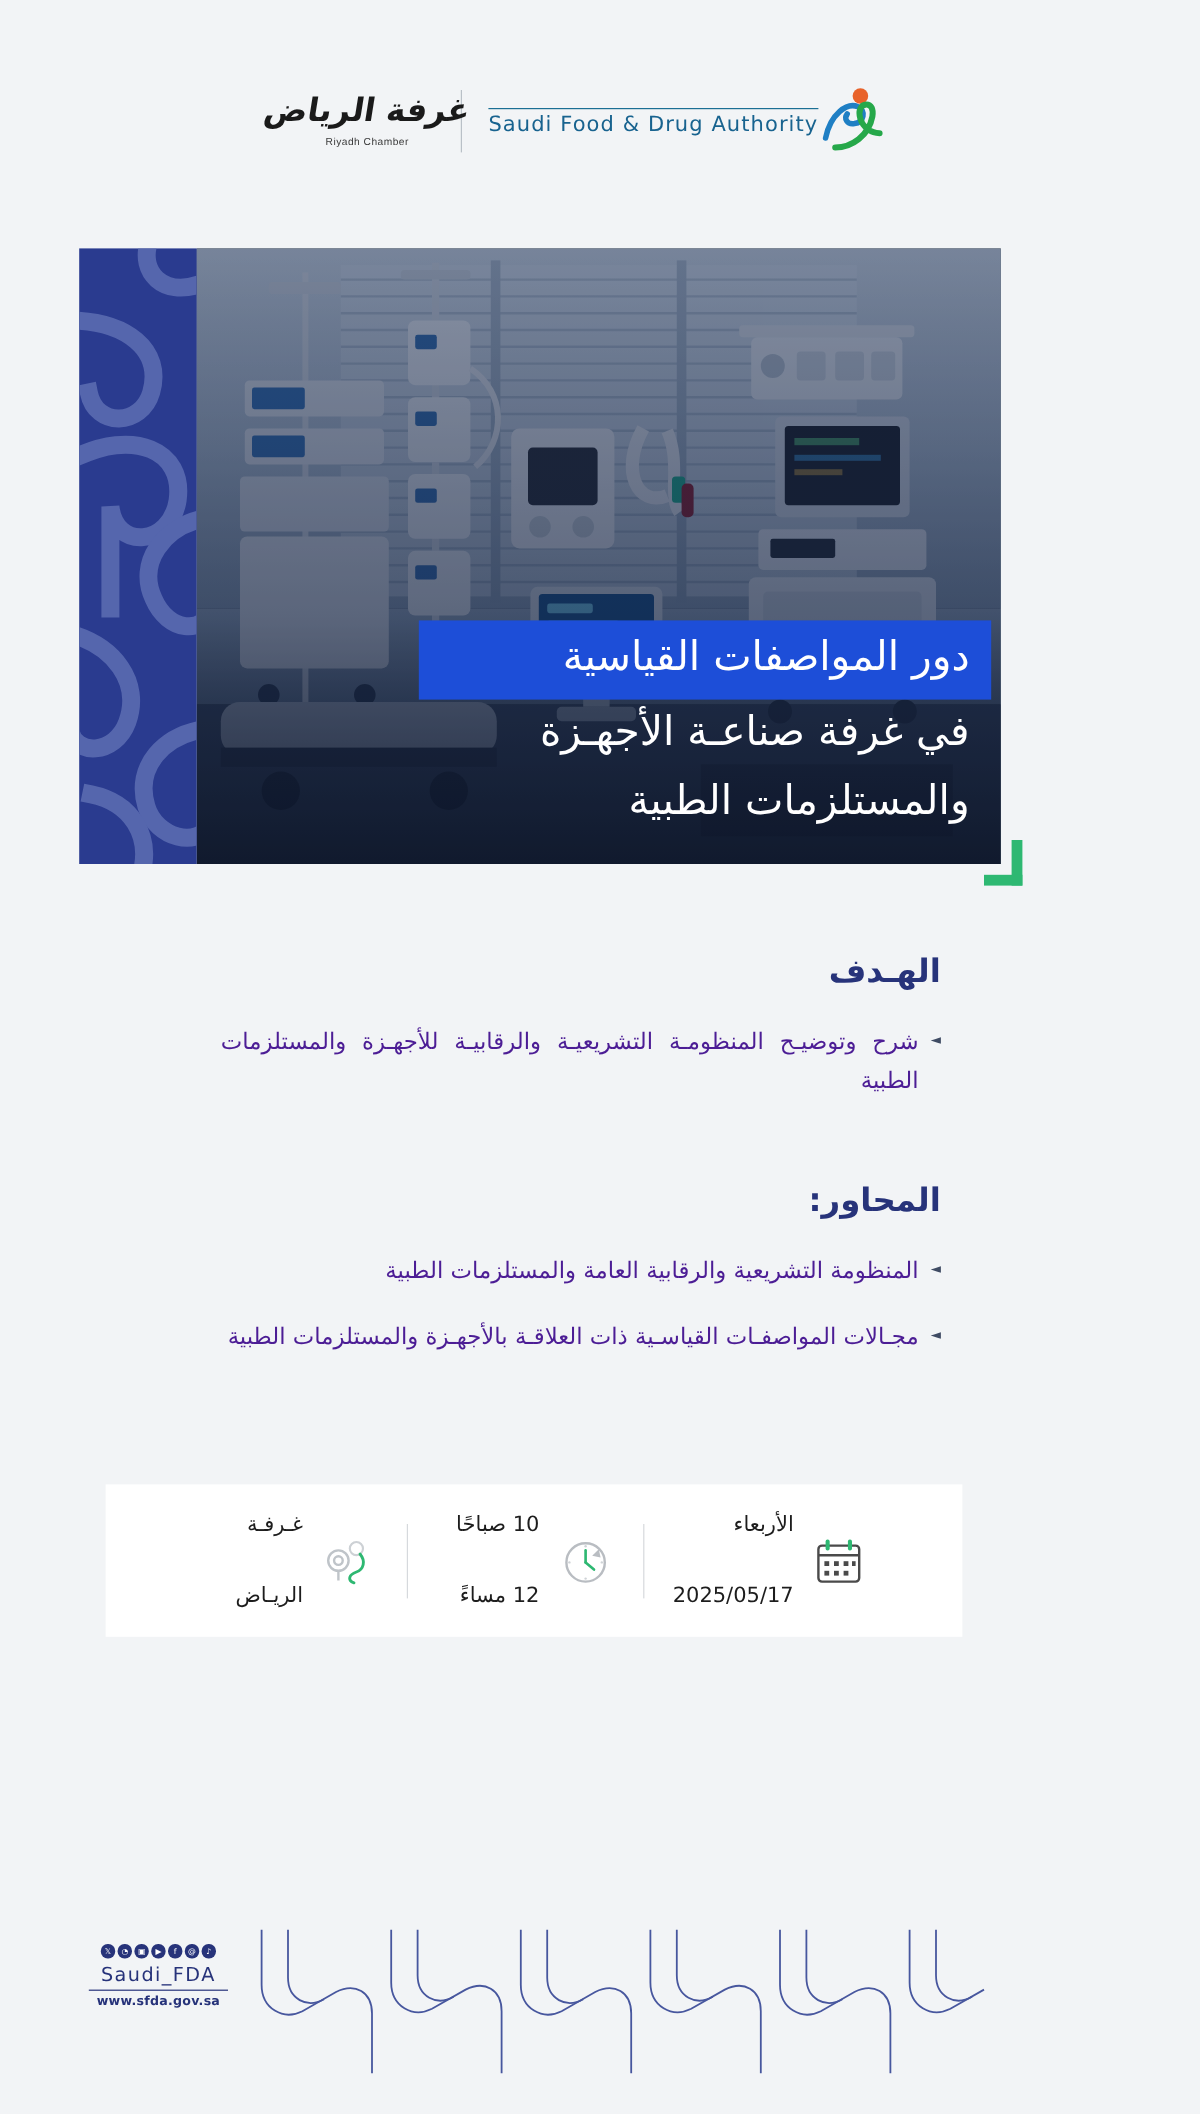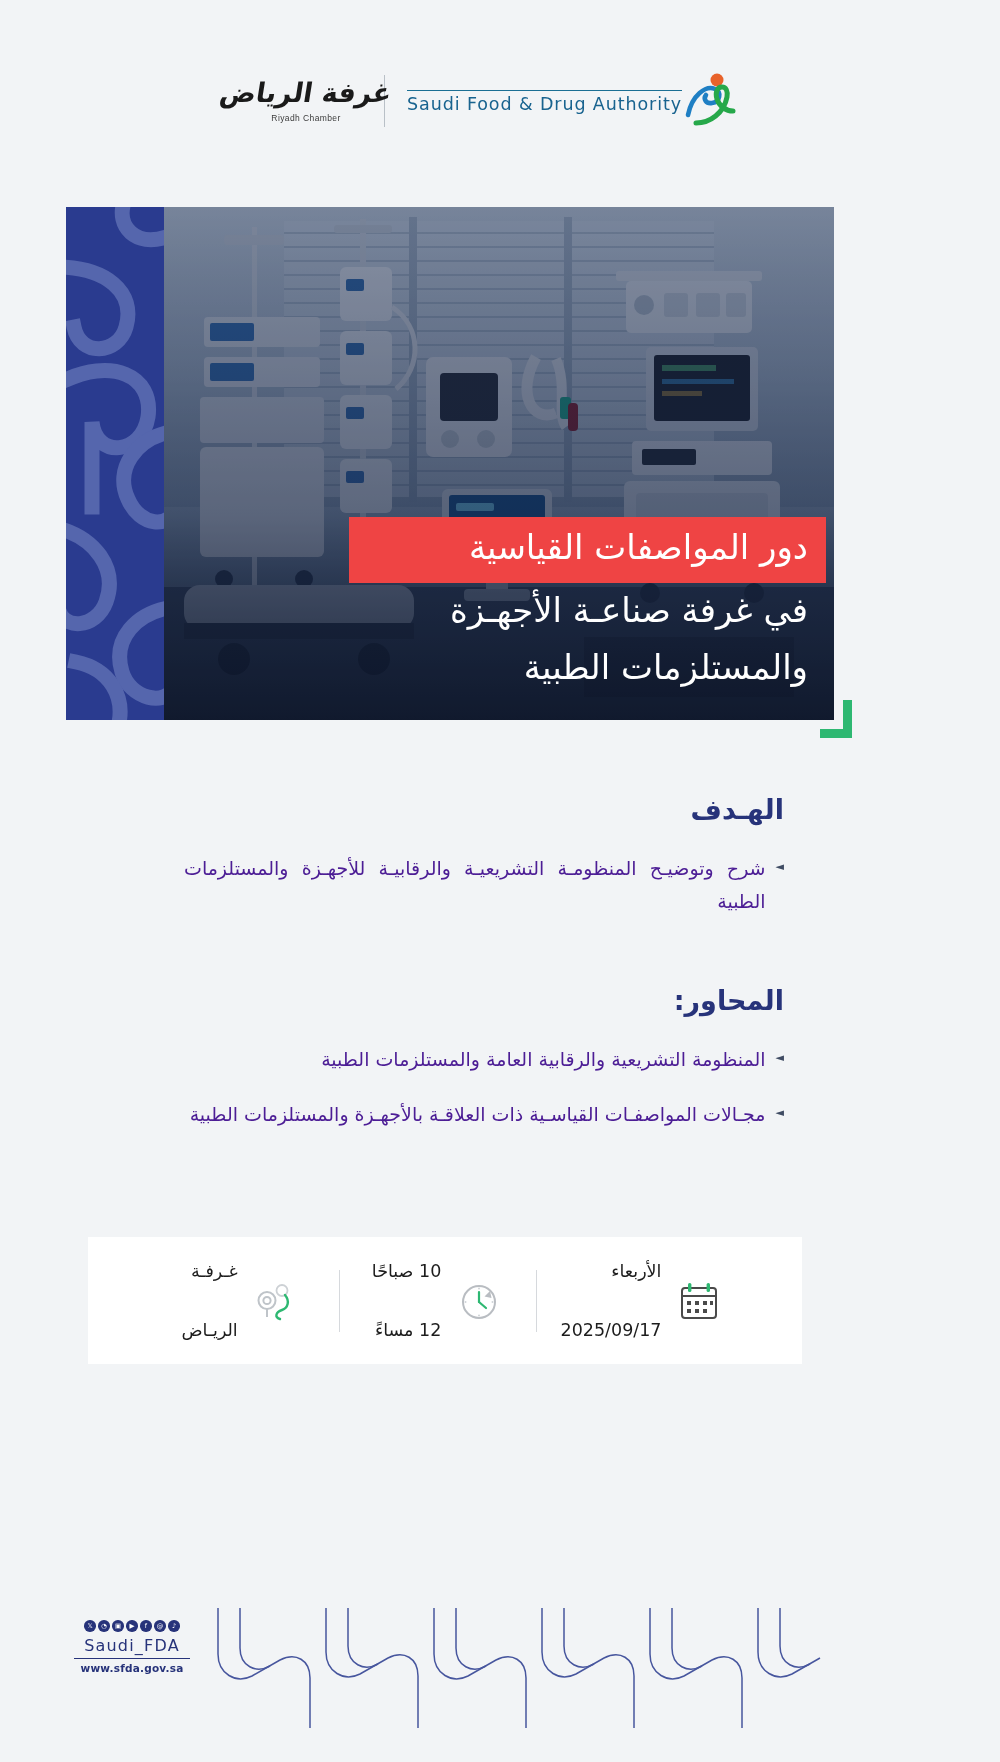--- a/index.html
+++ b/index.html
@@ -150,21 +150,21 @@
   .title-line {
     display: inline-block;
     font-size: 34px;
     font-weight: 400;
     color: #ffffff;
     line-height: 1.52;
     letter-spacing: 0px;
     white-space: nowrap;
   }
   .title-line.banner {
-    background: #ef4444;
+    background: #1d4ed8;
     padding: 5px 18px 9px 120px;
     margin-right: -18px;
   }
   .title-line.plain { padding: 2px 0 4px 0; }
 
   
   .section {
     position: absolute;
     right: 216px;
     width: 600px;
@@ -218,21 +218,20 @@
     display: flex;
     flex-direction: row;
     align-items: center;
     justify-content: center;
     direction: rtl;
   }
   .info-cell {
     display: flex;
     flex-direction: row;
     align-items: center;
-    justify-content: center;
     gap: 14px;
     padding: 0 24px;
     min-width: 196px;
   }
   .info-icon {
     width: 48px; height: 48px;
     flex: 0 0 auto;
     display: flex; align-items: center; justify-content: center;
   }
   .info-text {
@@ -534,21 +533,21 @@
             <rect x="26" y="22" width="4" height="4"></rect>
               <rect x="33" y="22" width="3" height="4"></rect>
             <rect x="10" y="30" width="4" height="4"></rect>
               <rect x="18" y="30" width="4" height="4"></rect>
             <rect x="26" y="30" width="4" height="4"></rect>
           </g>
         </svg>
       </span>
       <span class="info-text">
         <span class="l1">الأربعاء</span>
-        <span class="l2">2025/09/17</span>
+        <span class="l2">2025/05/17</span>
       </span>
     </div>
 
     <div class="info-sep"></div>
 
     <div class="info-cell">
       <span class="info-icon">
         <svg width="46" height="46" viewBox="0 0 46 46">
           <circle cx="23" cy="24" r="16" fill="none" stroke="#b9bdc2" stroke-width="2"></circle>
           <path d="M34 13 L35.5 20 L28.5 18.5 Z" fill="#b9bdc2"></path>

